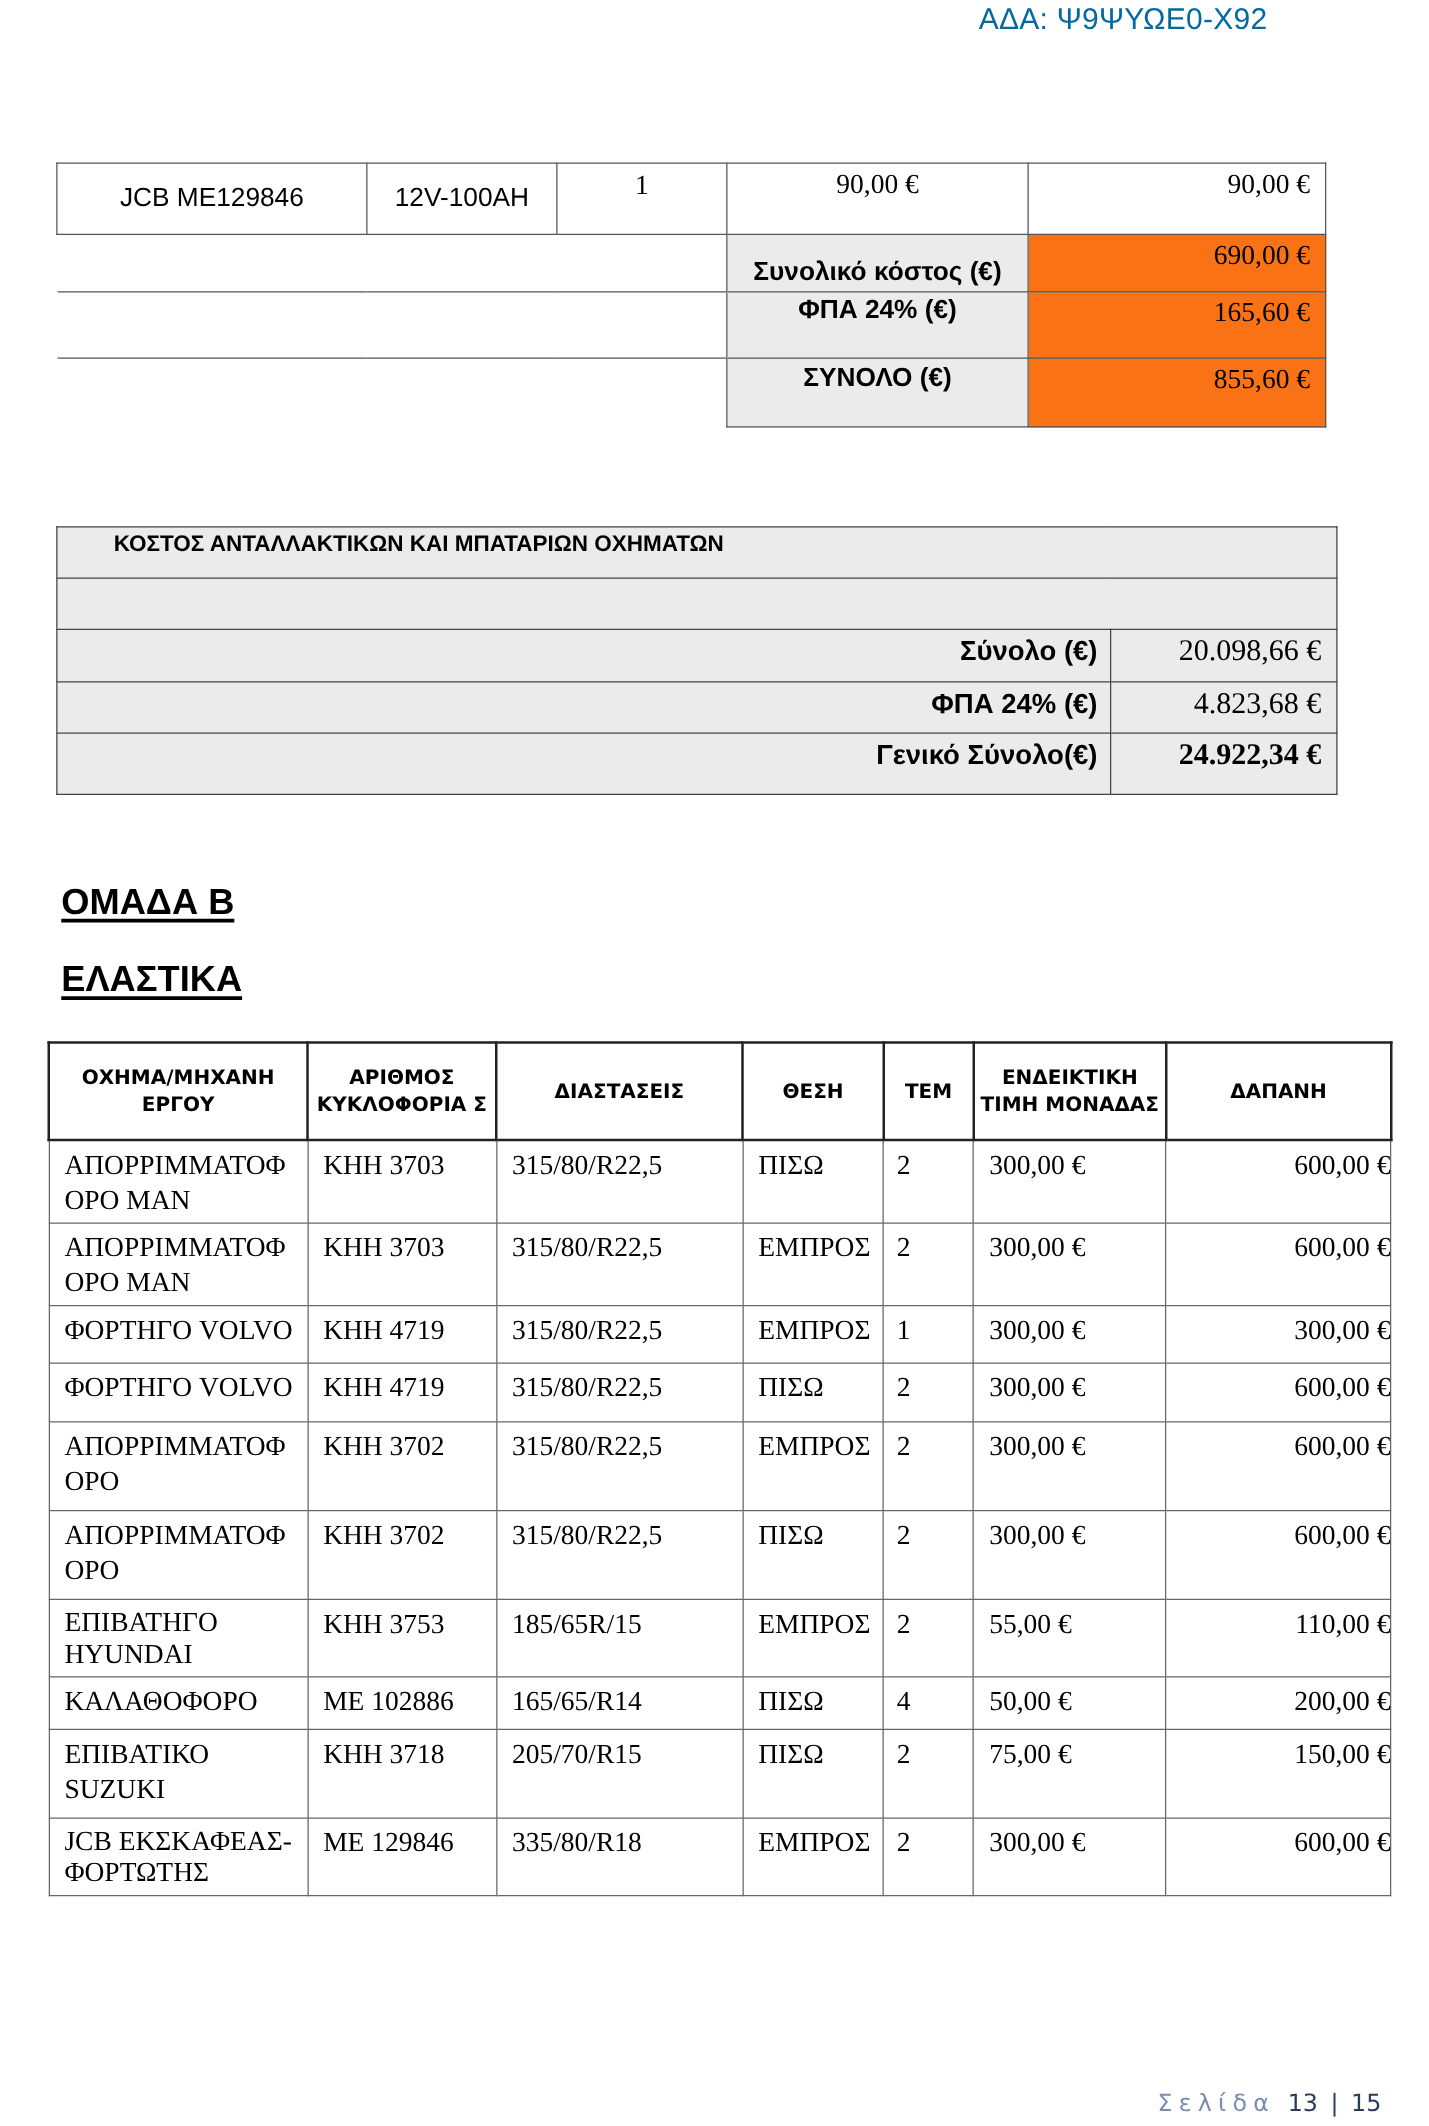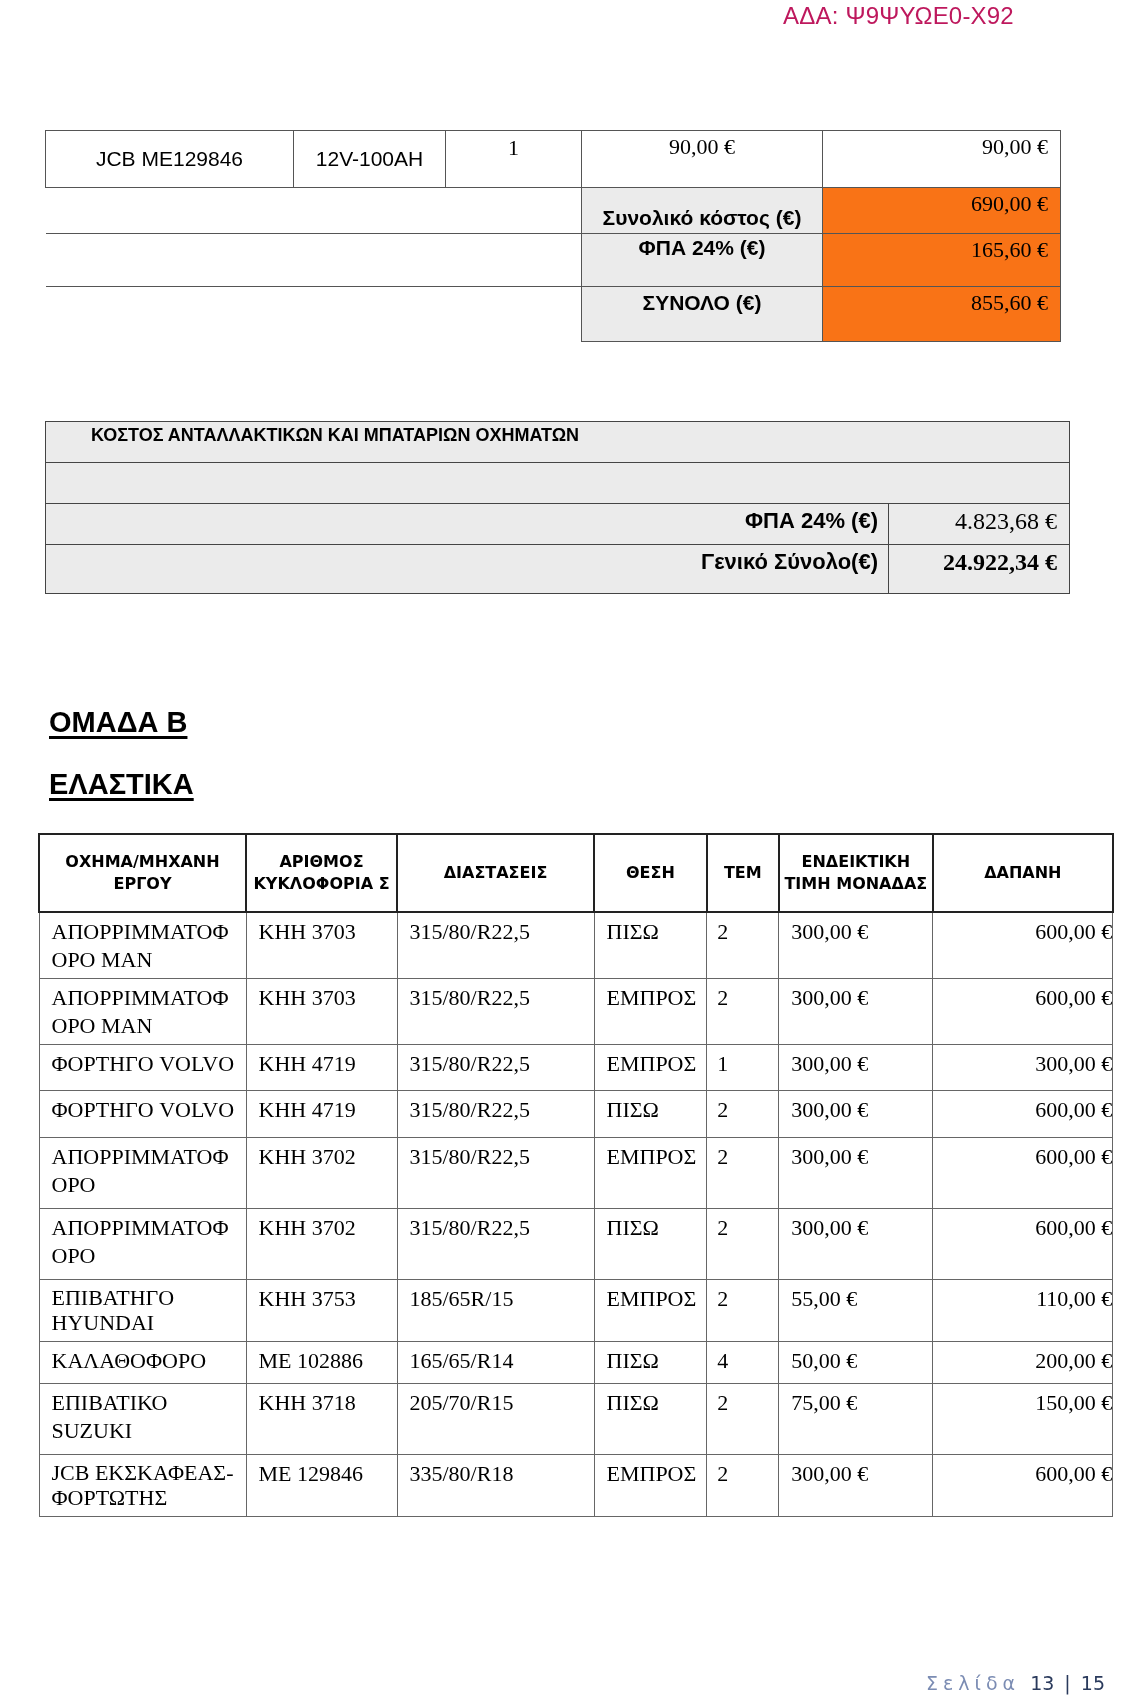--- a/index.html
+++ b/index.html
@@ -1,17 +1,17 @@
 <!DOCTYPE html>
 <html><head>
 <meta charset="utf-8">
 <style>
   html, body { margin: 0; padding: 0; background: #ffffff; }
   body { width: 1143px; height: 1701px; position: relative; overflow: hidden; font-family: "Liberation Serif", serif; color: #000; }
-  .ada { position: absolute; left: 783px; top: 2px; font-family: "Liberation Sans", sans-serif; font-size: 24px; color: #be185d; letter-spacing: 0.2px; }
+  .ada { position: absolute; left: 783px; top: 2px; font-family: "Liberation Sans", sans-serif; font-size: 24px; color: #0369a1; letter-spacing: 0.2px; }
 
   
   .t1 { position: absolute; left: 45px; top: 130px; border-collapse: collapse; table-layout: fixed; }
   .t1 td { border: 1.5px solid #555; padding: 16px 8px; vertical-align: top; font-size: 22px; }
   .t1 .sans { font-family: "Liberation Sans", sans-serif; font-size: 21px; vertical-align: middle; text-align: center; }
   .t1 .qty { text-align: center; padding-top: 4px; }
   .t1 .price { text-align: center; padding-top: 3px; }
   .t1 .val { text-align: right; padding-right: 12px; padding-top: 3px; }
   .t1 .lbl { background: #ebebeb; font-family: "Liberation Sans", sans-serif; font-weight: bold; font-size: 21px; text-align: center; margin-left: 44px; }
   .t1 .gray { background: #f97316; }
@@ -83,20 +83,24 @@
       <col style="width:843px">
       <col style="width:181px">
     </colgroup>
   <tbody>
       <tr style="height:41px">
         <td colspan="2" class="head">ΚΟΣΤΟΣ ΑΝΤΑΛΛΑΚΤΙΚΩΝ ΚΑΙ ΜΠΑΤΑΡΙΩΝ ΟΧΗΜΑΤΩΝ</td>
       </tr>
   <tr style="height:41px">
         <td colspan="2"></td>
       </tr>
+  <tr style="height:42px">
+    <td class="slbl">Σύνολο (€)</td>
+    <td class="sval">20.098,66 €</td>
+  </tr>
   <tr style="height:41px">
     <td class="slbl">ΦΠΑ 24% (€)</td>
     <td class="sval">4.823,68 €</td>
   </tr>
   <tr style="height:49px">
     <td class="slbl">Γενικό Σύνολο(€)</td>
     <td class="sval bold">24.922,34 €</td>
   </tr>
 </tbody>
   </table>

